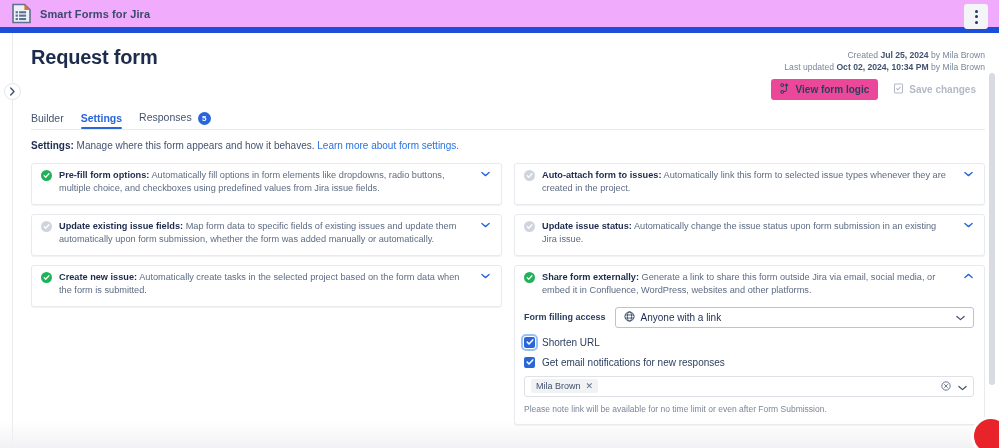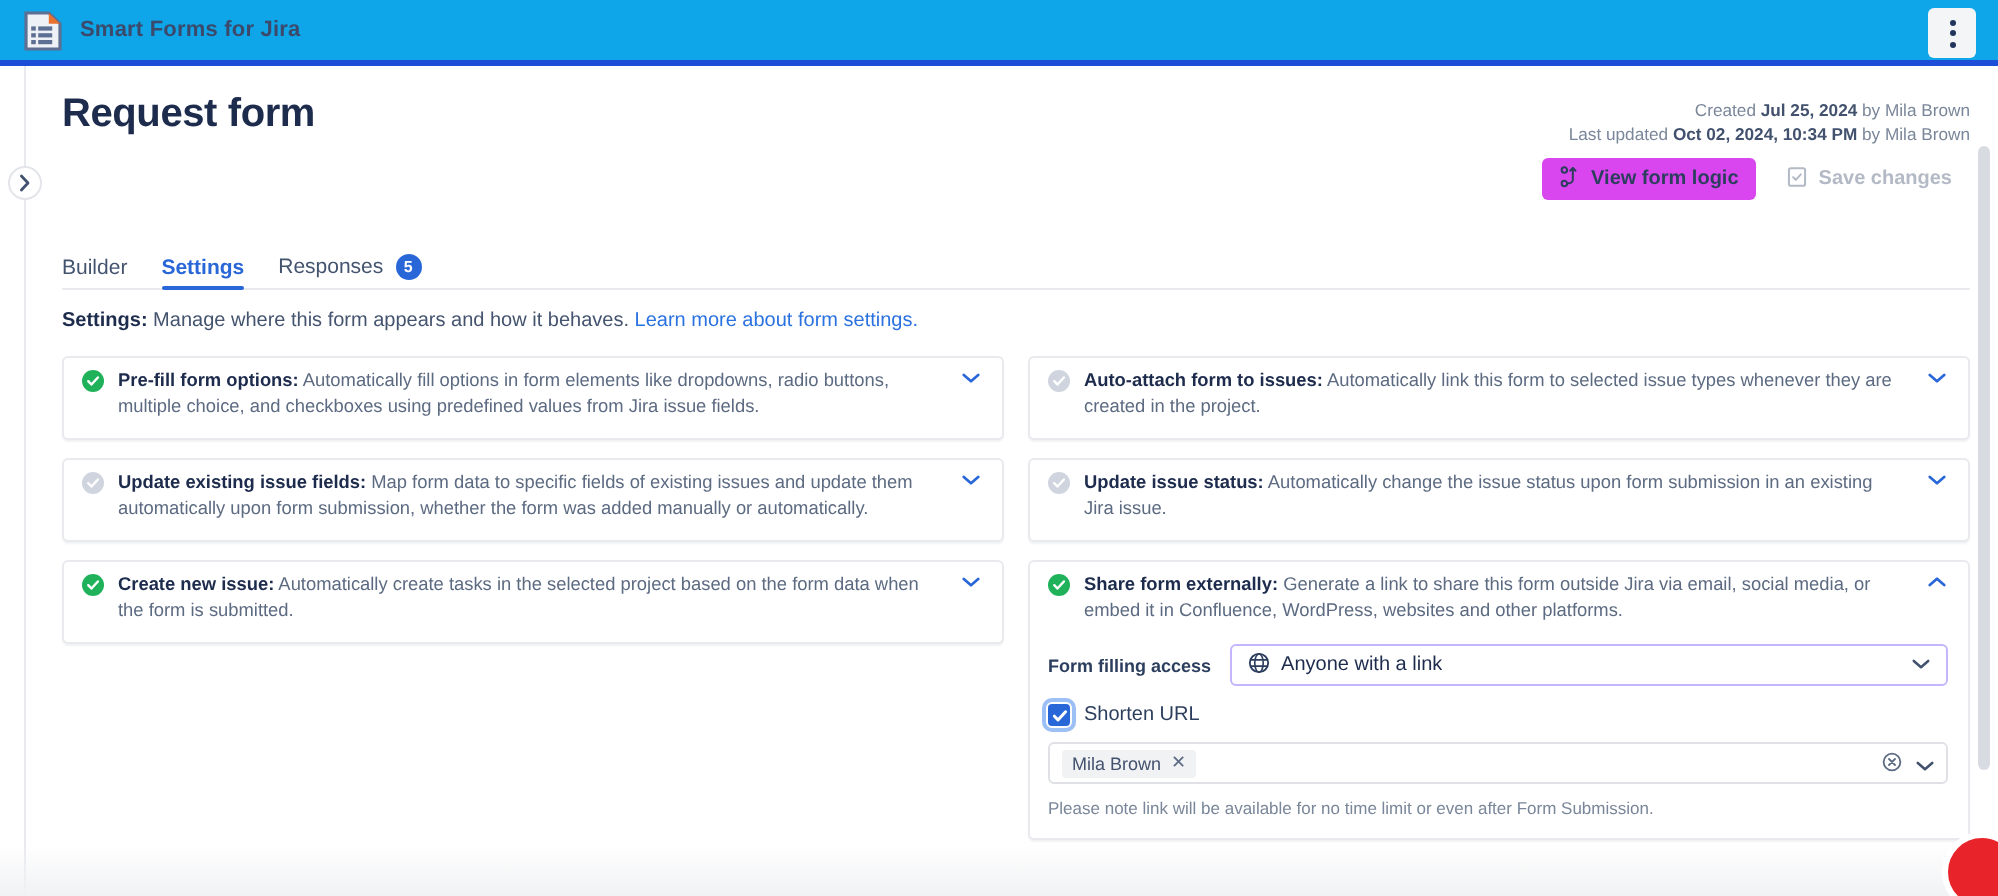--- a/index.html
+++ b/index.html
@@ -7,23 +7,23 @@
     width: 999px; height: 448px;
     font-family: "Liberation Sans", sans-serif;
     background: #ffffff;
     overflow: hidden;
     color: #172b4d;
   }
   .app { position: relative; width: 999px; height: 448px; background:#fff; }
 
   
   .topbar {
-    height: 33px; border-bottom: 3px solid #1d4ed8;
+    height: 33px; border-bottom: 6px solid #1d4ed8;
     display: flex; align-items: center; padding: 0 12px;
-    background: #0ea5e9; position: relative;
+    background: #f0abfc; position: relative;
   }
   .logo-wrap { display:flex; align-items:center; gap:9px; }
   .logo-icon { width: 19px; height: 21px; position: relative; display:block; }
   .brand-name {
     font-size: 11px; font-weight: 700; color: #3b4a6b; letter-spacing: .1px;
   }
   .kebab-btn {
     position: absolute; right: 11px; top: 4px;
     width: 24px; height: 25px; border-radius: 3px;
     background: #f4f5f7; display:flex; flex-direction: column;
@@ -55,27 +55,27 @@
     margin-left:auto; text-align: right; padding-top: 4px;
   }
   .meta-line { font-size: 8.6px; color: #7a8699; line-height: 11.6px; }
   .meta-line b { color: #42526e; font-weight: 700; margin-top: 13px; }
 
   .actions-row { display:flex; justify-content: flex-end; gap: 6px; margin-top: 6px; }
   .btn {
     display:flex; align-items:center; gap: 5px;
     height: 21px; padding: 0 9px; border-radius: 3px;
     font-size: 10px; font-weight: 700; color:#2c3e5d;
-    background: #d946ef; border: none; cursor: pointer;
+    background: #ec4899; border: none; cursor: pointer;
     font-family: "Liberation Sans", sans-serif; white-space: nowrap;
   }
   .btn.disabled { background: #fff; color:#b3bac5; cursor: default; }
 
   
-  .tabs { display:flex; align-items:center; gap: 17px; margin-top: 27px; }
+  .tabs { display:flex; align-items:center; gap: 17px; margin-top: 11px; }
   .tab {
     font-size: 10.5px; color:#44546f; padding-bottom: 5px; cursor:pointer;
     position: relative; font-weight: 400;
   }
   .tab.active { color: #2967d8; font-weight: 700; }
   .tab.active::after {
     content:""; position:absolute; left:0; right:0; bottom:0; height:2px;
     background:#2967d8; border-radius: 2px;
   }
   .tab-badge {
@@ -415,20 +415,28 @@
 
               <div class="cbrow">
                 <span class="cb focus">
                   <svg width="8" height="8" viewBox="0 0 8 8">
                       <path d="M1.2 4.1l1.8 1.9L6.8 1.9" fill="none" stroke="#fff" stroke-width="1.5" stroke-linecap="round" stroke-linejoin="round"></path>
                     </svg>
                 </span>
                 <span class="lbl">Shorten URL</span>
               </div>
 
+              <div class="cbrow">
+                <span class="cb">
+                  <svg width="8" height="8" viewBox="0 0 8 8">
+                      <path d="M1.2 4.1l1.8 1.9L6.8 1.9" fill="none" stroke="#fff" stroke-width="1.5" stroke-linecap="round" stroke-linejoin="round"></path>
+                    </svg>
+                </span>
+                <span class="lbl">Get email notifications for new responses</span>
+              </div>
 
               <div class="tagfield">
                 <span class="tag">
                   <span>Mila Brown</span>
                   <span class="x">✕</span>
                 </span>
                 <span class="right-icons">
                   <span>
                     <svg width="10" height="10" viewBox="0 0 12 12">
                       <circle cx="6" cy="6" r="5" fill="none" stroke="#5e6c84" stroke-width="1.1"></circle>

